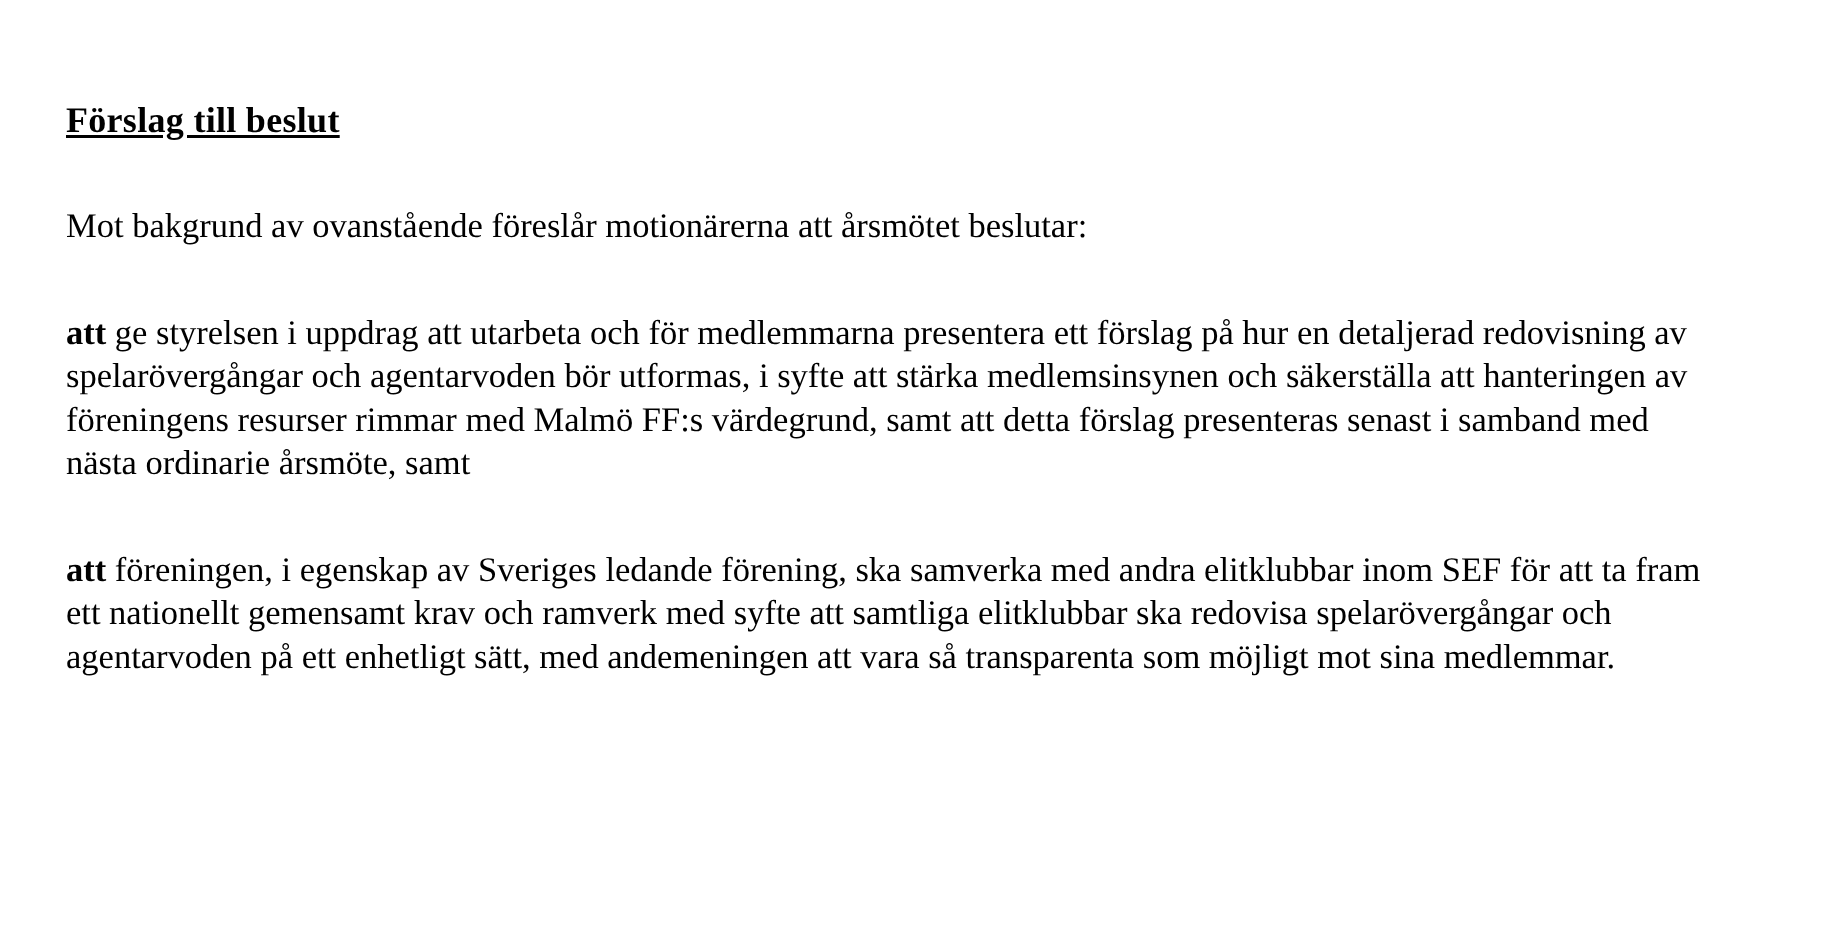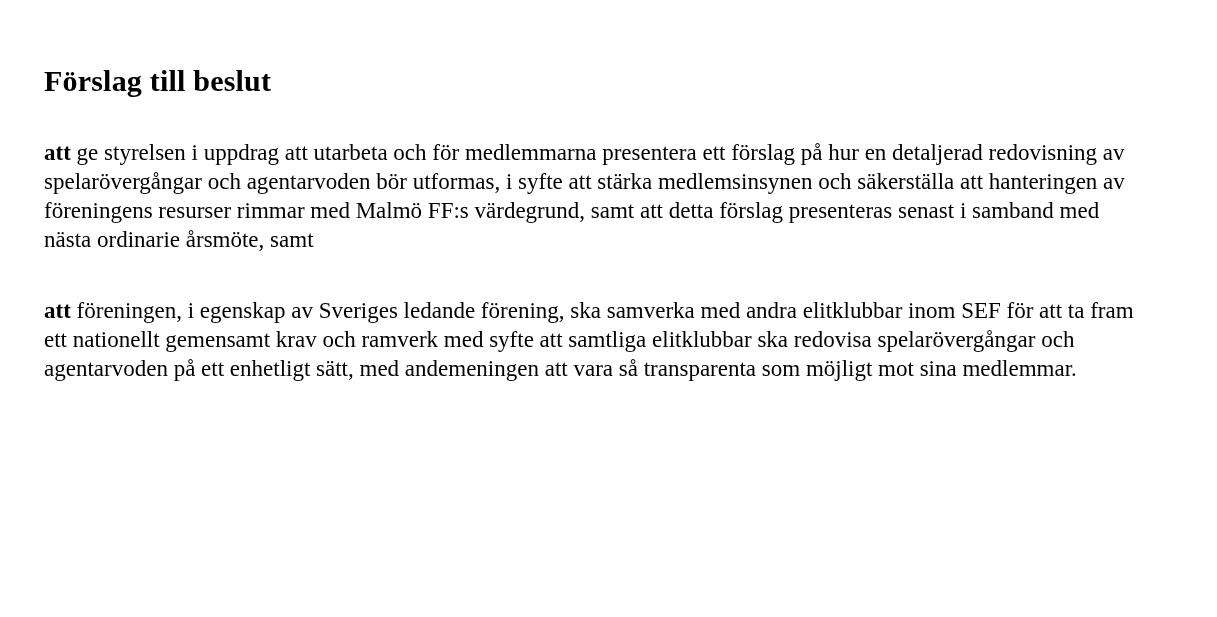--- a/index.html
+++ b/index.html
@@ -17,40 +17,42 @@
       width: 1217px;
       height: 617px;
       padding: 66px 62px 0 44px;
       font-family: "Liberation Serif", "DejaVu Serif", serif;
       font-size: 23px;
       line-height: 29px;
       color: #000000;
       background: #ffffff;
     }
     .doc-heading {
-      font-size: 30px;
+      font-size: 24px;
       font-weight: bold;
       margin: 0;
       line-height: 30px;
       letter-spacing: 0.2px;
+      text-decoration: underline;
     }
     .intro-paragraph {
       margin: 40px 0 0 0;
     }
     .clause-paragraph {
       margin: 42px 11px 0 0;
       max-width: 1112px;
     }
     .clause-lead {
       font-weight: bold;
     }
   </style>
 </head>
 <body>
 
 <div class="page">
   <h1 class="doc-heading">Förslag till beslut</h1>
 
+  <p class="intro-paragraph">Mot bakgrund av ovanstående föreslår motionärerna att årsmötet beslutar:</p>
 
   <p class="clause-paragraph"><strong class="clause-lead">att</strong><span> ge styrelsen i uppdrag att utarbeta och för medlemmarna presentera ett förslag på hur en detaljerad redovisning av spelarövergångar och agentarvoden bör utformas, i syfte att stärka medlemsinsynen och säkerställa att hanteringen av föreningens resurser rimmar med Malmö FF:s värdegrund, samt att detta förslag presenteras senast i samband med nästa ordinarie årsmöte, samt</span></p>
 
   <p class="clause-paragraph"><strong class="clause-lead">att</strong><span> föreningen, i egenskap av Sveriges ledande förening, ska samverka med andra elitklubbar inom SEF för att ta fram ett nationellt gemensamt krav och ramverk med syfte att samtliga elitklubbar ska redovisa spelarövergångar och agentarvoden på ett enhetligt sätt, med andemeningen att vara så transparenta som möjligt mot sina medlemmar.</span></p>
 </div>
 
 </body></html>

